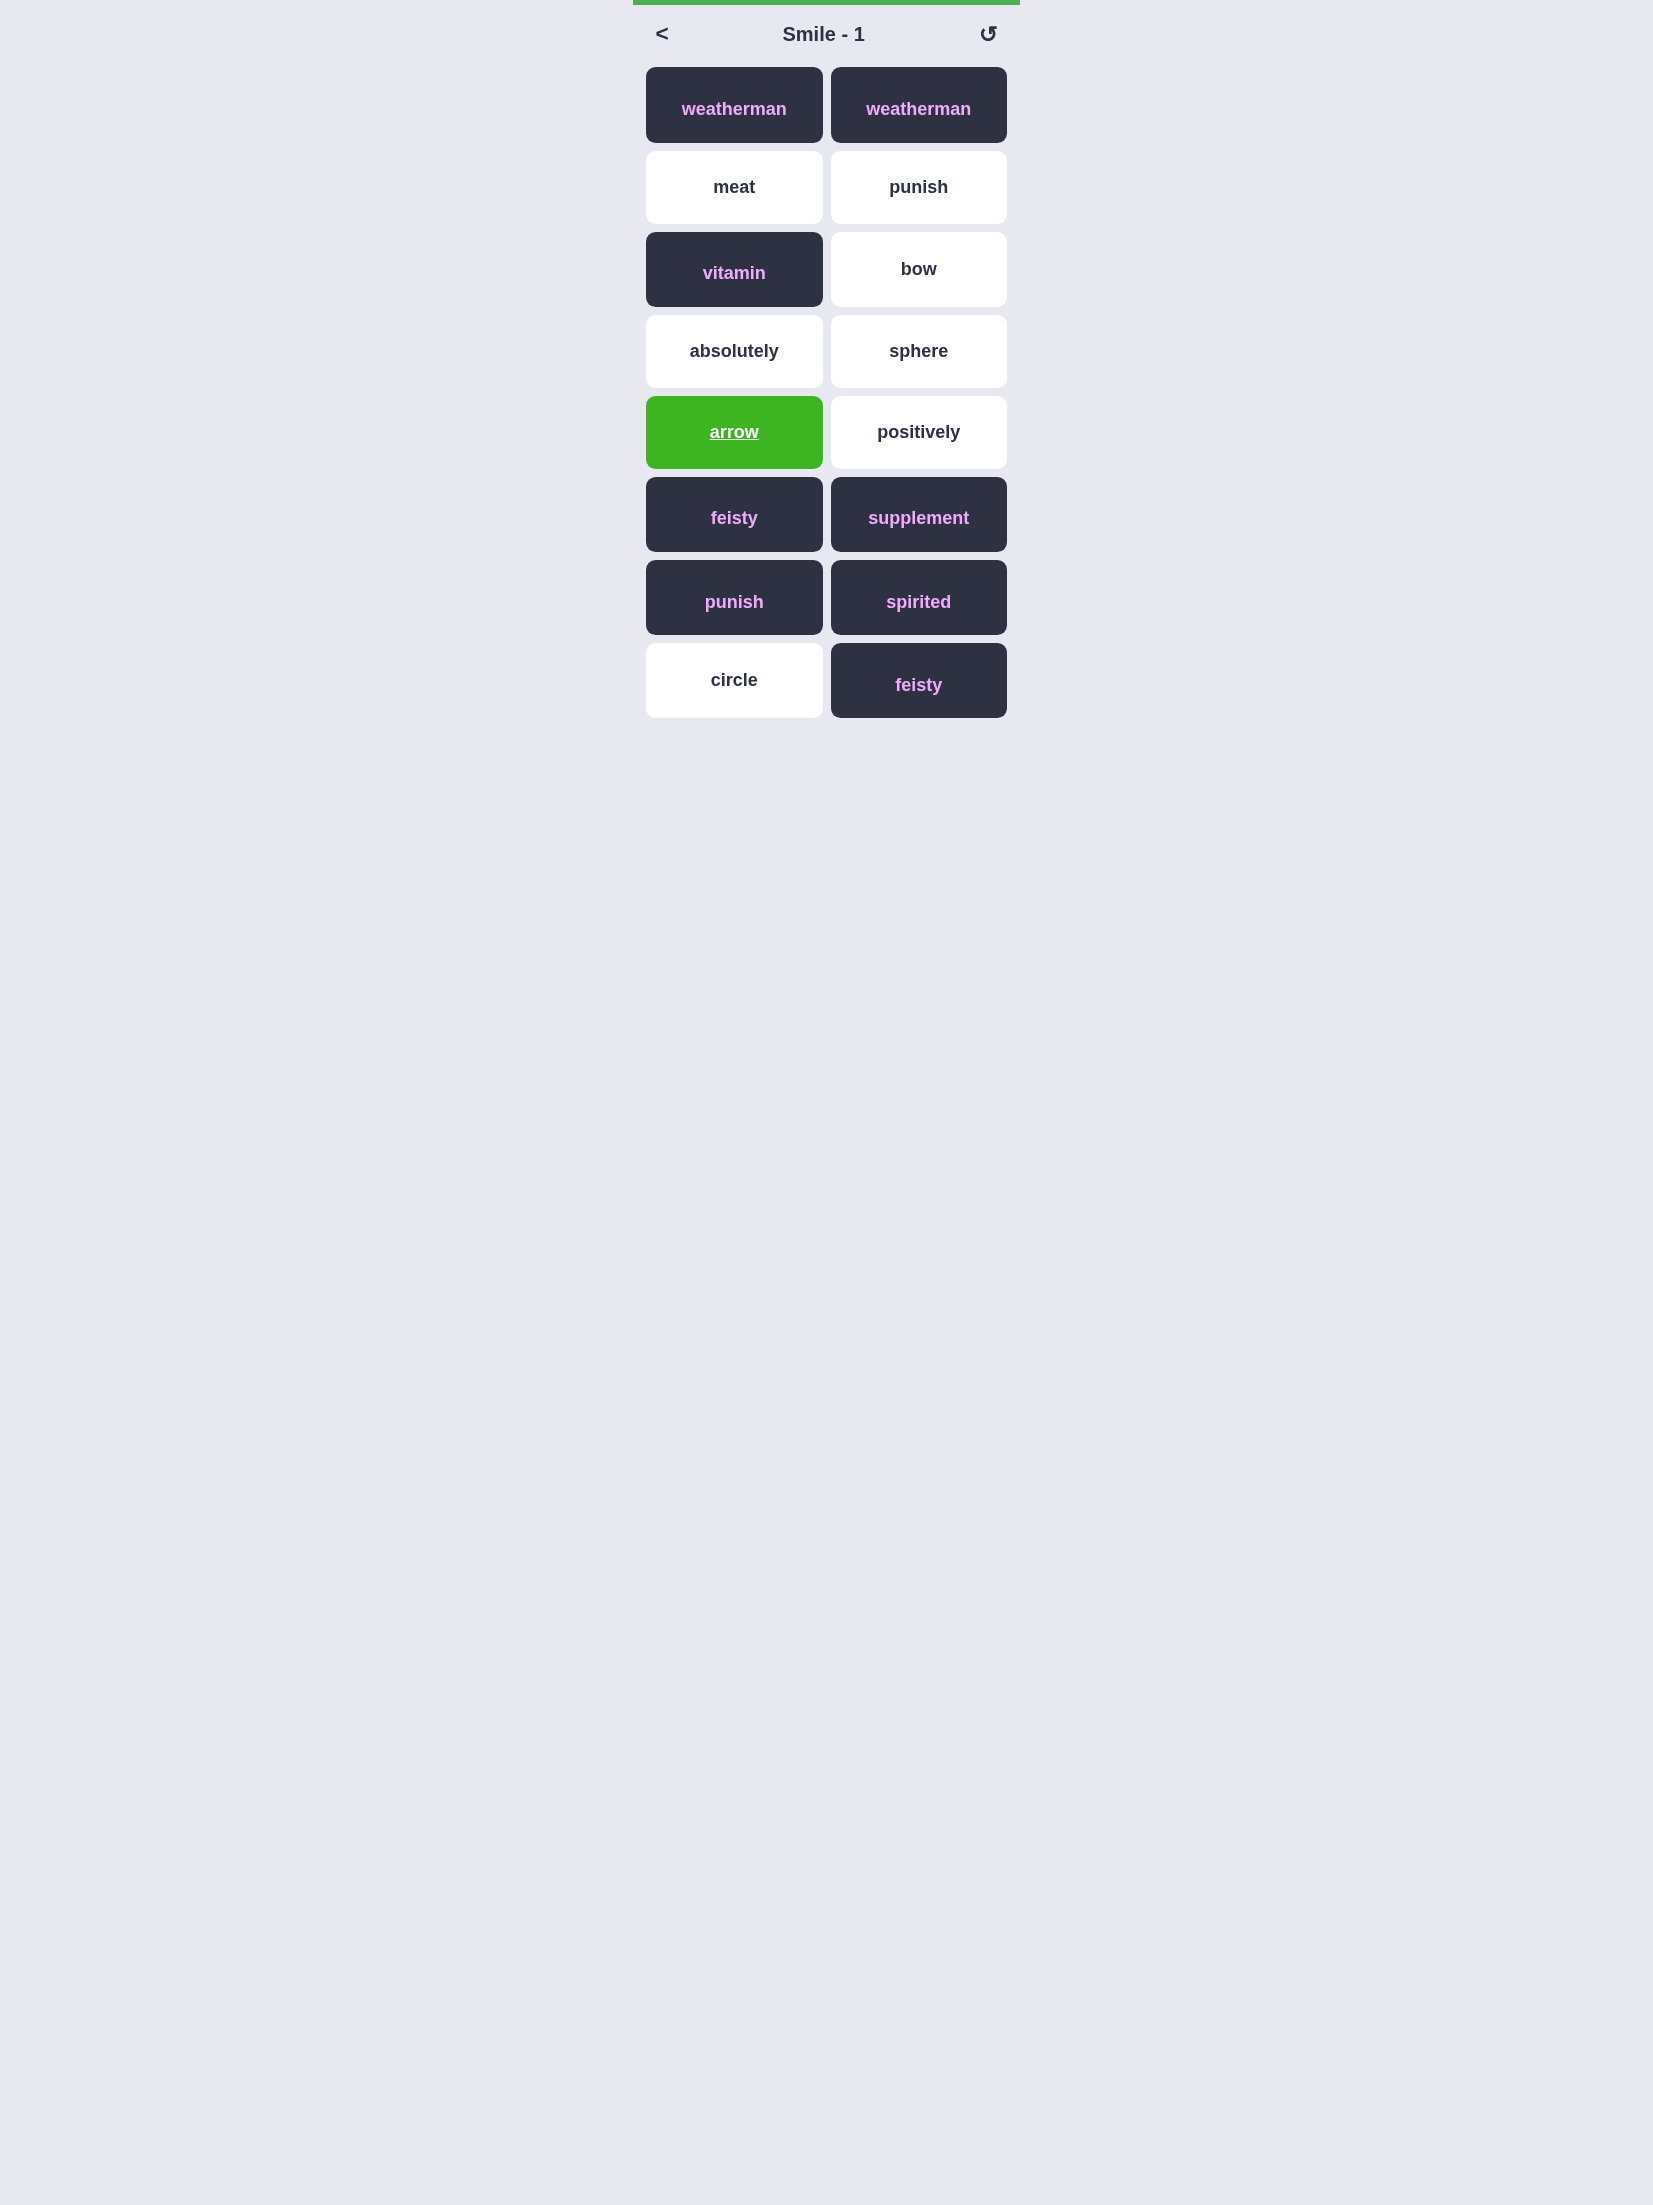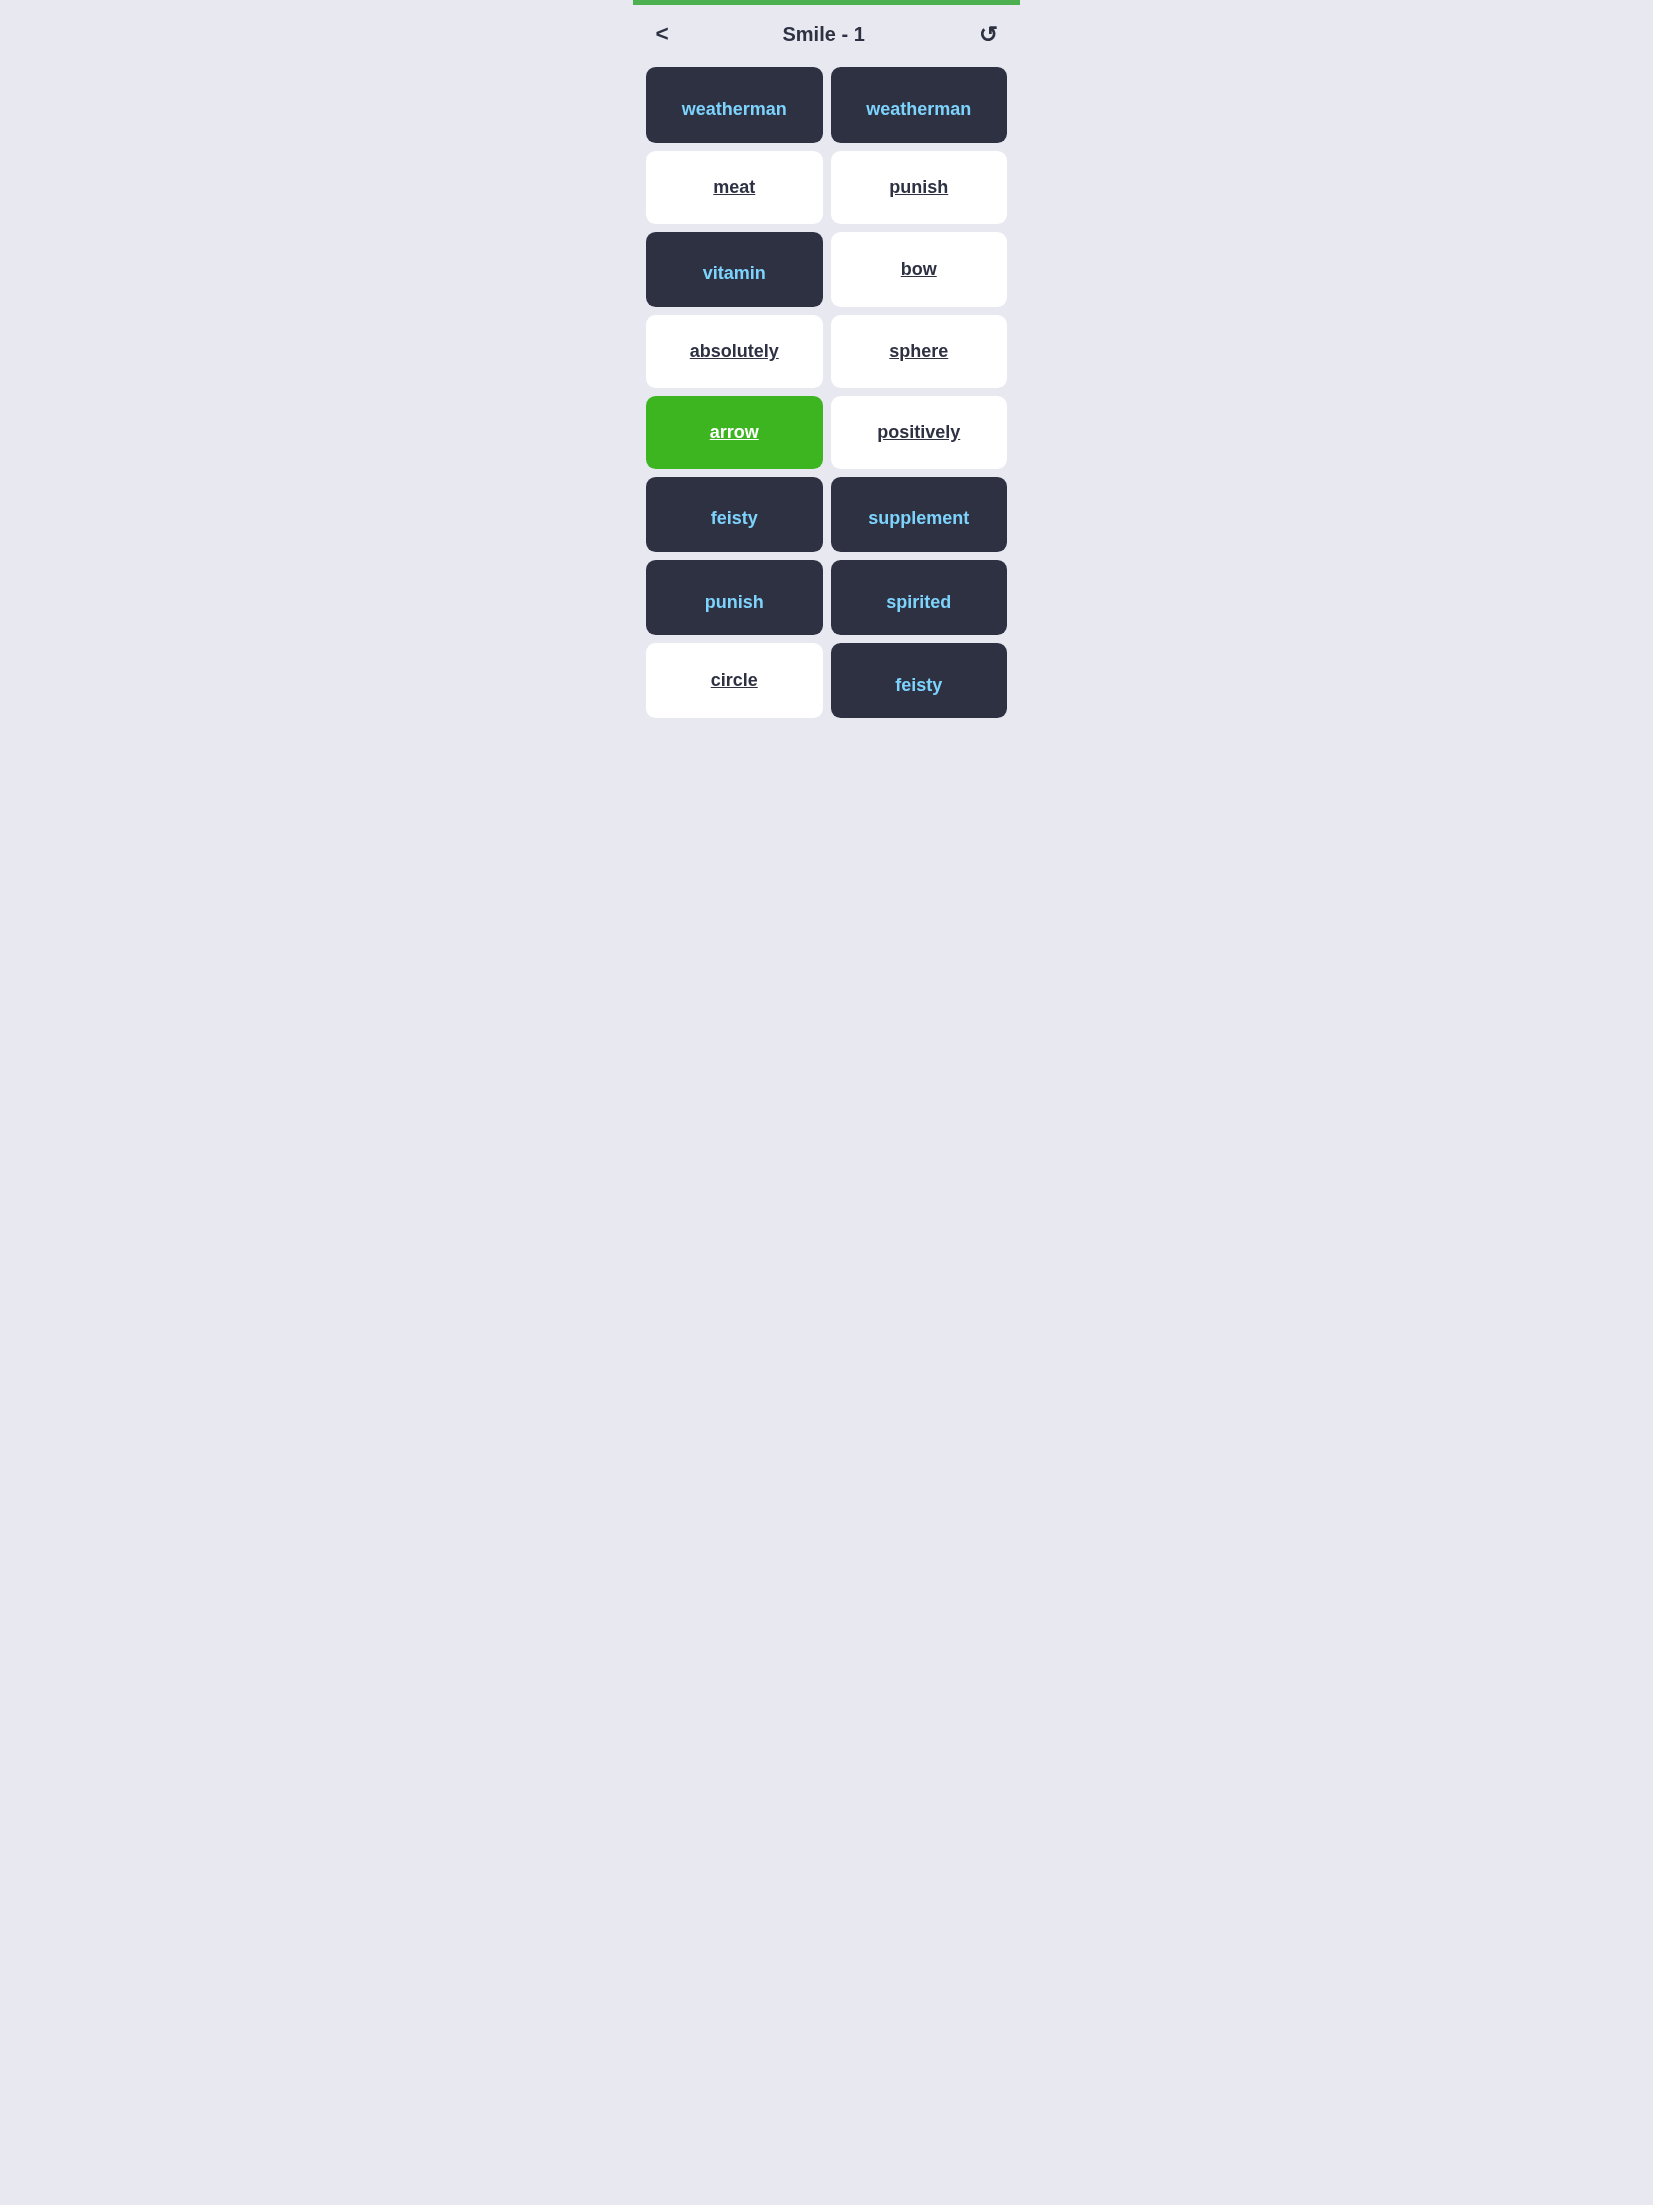--- a/index.html
+++ b/index.html
@@ -73,31 +73,30 @@
       font-size: 18px;
       font-weight: 700;
       text-align: center;
     }
 
     .card.dark {
       background-color: #2d3142;
     }
 
     .card.dark .card-text {
-      color: #7dd3fc;
+      color: #f0abfc;
       margin-top: 9px;
     }
 
     .card.light {
       background-color: #ffffff;
     }
 
     .card.light .card-text {
       color: #2d3142;
-      text-decoration: underline;
     }
 
     .card.green {
       background-color: #3cb521;
     }
 
     .card.green .card-text {
       color: #ffffff;
       text-decoration: underline;
     }

